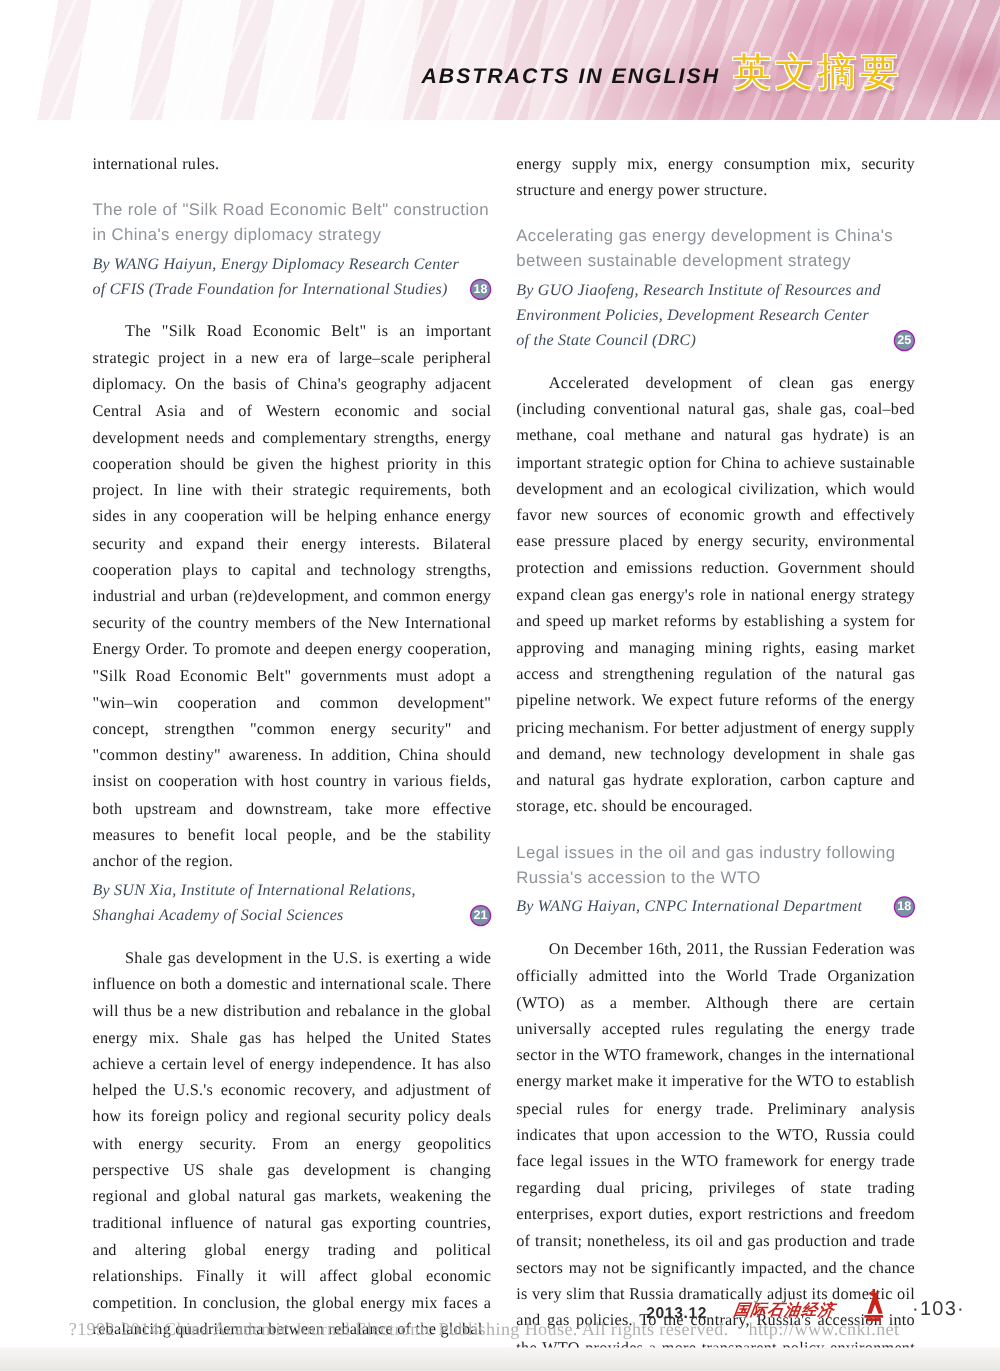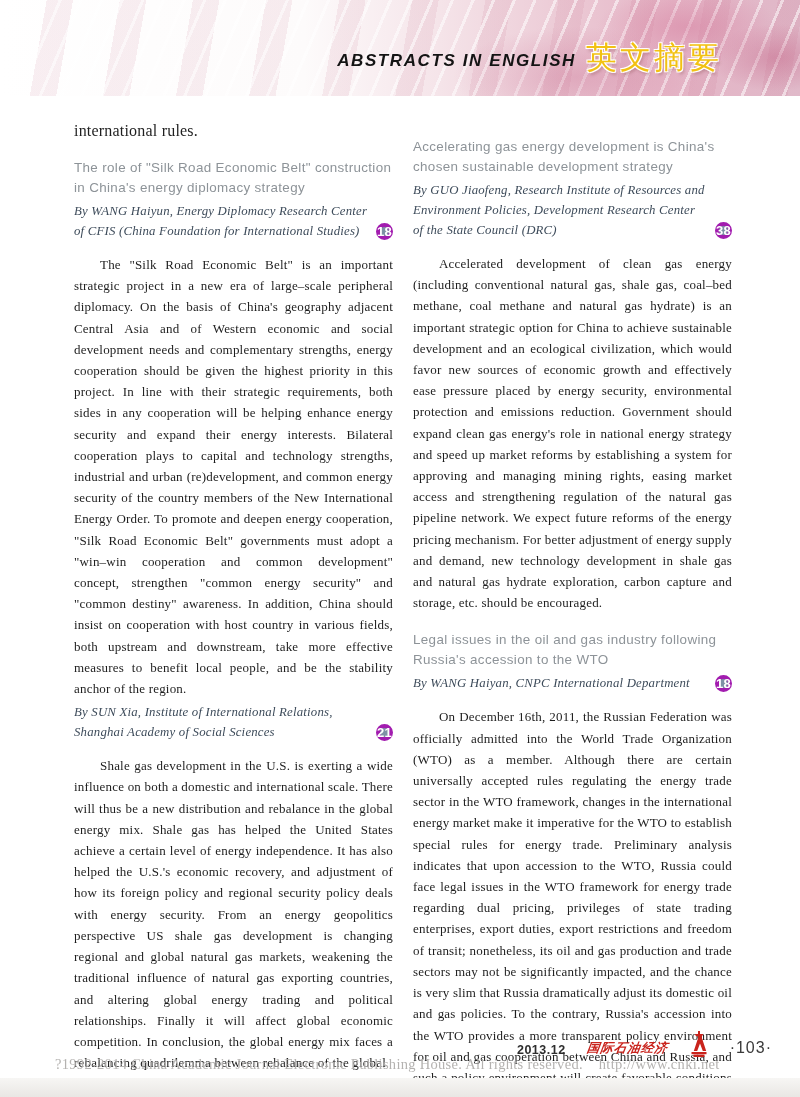--- a/index.html
+++ b/index.html
@@ -41,39 +41,39 @@
   }
 
   
   .columns {
     position:absolute; top:120px; left:74px; width:658px;
     display:flex; gap:20px;
   }
   .col { flex:1 1 0; min-width:0; }
 
   .leadin {
-    font-size:16px; line-height:21px; color:#1f1f1f;
+    font-size:13px; line-height:21px; color:#1f1f1f;
     text-align:justify; letter-spacing:0.2px;
   }
   .sec-title {
     font-family:"Liberation Sans", sans-serif;
     color:#8d9398; font-size:13.4px; line-height:20px;
     letter-spacing:0.35px; margin-top:17px;
   }
   .authors {
     position:relative; margin-top:3px; padding-right:24px;
     font-style:italic; color:#3d4b5a;
     font-size:12.8px; line-height:20px; letter-spacing:0.2px;
   }
   .badge {
     position:absolute; right:0; bottom:1px;
     width:17px; height:17px; border-radius:50%;
-    background:#7d91a5; border:4px solid #a21caf;
+    background:#7d91a5; border:1px solid #a21caf;
     color:#fff; font-family:"Liberation Sans", sans-serif;
-    font-style:normal; font-size:13px; font-weight:bold;
+    font-style:normal; font-size:10px; font-weight:bold;
     display:flex; align-items:center; justify-content:center;
   }
   .body-para {
     margin-top:13px; font-size:13px; line-height:21.2px;
     color:#1d1d1d; text-align:justify; text-indent:2em;
     letter-spacing:0.2px;
   }
 
   
   .footer-band {
@@ -118,42 +118,43 @@
   </div>
 
   <div class="columns">
 
     <div class="col">
       <div class="leadin">international rules.</div>
 
       <div>
         <div class="sec-title">The role of "Silk Road Economic Belt" construction in China's energy diplomacy strategy</div>
         <div class="authors">
-          <span>By WANG Haiyun, Energy Diplomacy Research Center of CFIS (China Foundation for International Studies)</span>
+          <span>By WANG Haiyun, Energy Diplomacy Research Center of CFIS (Trade Foundation for International Studies)</span>
           <span class="badge">18</span>
         </div>
         <div class="body-para">The "Silk Road Economic Belt" is an important strategic project in a new era of large–scale peripheral diplomacy. On the basis of China's geography adjacent Central Asia and of Western economic and social development needs and complementary strengths, energy cooperation should be given the highest priority in this project. In line with their strategic requirements, both sides in any cooperation will be helping enhance energy security and expand their energy interests. Bilateral cooperation plays to capital and technology strengths, industrial and urban (re)development, and common energy security of the country members of the New International Energy Order. To promote and deepen energy cooperation, "Silk Road Economic Belt" governments must adopt a "win–win cooperation and common development" concept, strengthen "common energy security" and "common destiny" awareness. In addition, China should insist on cooperation with host country in various fields, both upstream and downstream, take more effective measures to benefit local people, and be the stability anchor of the region.</div>
       </div>
 
       <div>
         <div class="authors">
           <span>By SUN Xia, Institute of International Relations, Shanghai Academy of Social Sciences</span>
           <span class="badge">21</span>
         </div>
         <div class="body-para">Shale gas development in the U.S. is exerting a wide influence on both a domestic and international scale. There will thus be a new distribution and rebalance in the global energy mix. Shale gas has helped the United States achieve a certain level of energy independence. It has also helped the U.S.'s economic recovery, and adjustment of how its foreign policy and regional security policy deals with energy security. From an energy geopolitics perspective US shale gas development is changing regional and global natural gas markets, weakening the traditional influence of natural gas exporting countries, and altering global energy trading and political relationships. Finally it will affect global economic competition. In conclusion, the global energy mix faces a rebalancing quadrilemma between rebalance of the global</div>
       </div>
     </div>
 
     <div class="col">
+      <div class="leadin">energy supply mix, energy consumption mix, security structure and energy power structure.</div>
 
       <div>
-        <div class="sec-title">Accelerating gas energy development is China's chosen sustainable development strategy</div>
+        <div class="sec-title">Accelerating gas energy development is China's between sustainable development strategy</div>
         <div class="authors">
           <span>By GUO Jiaofeng, Research Institute of Resources and Environment Policies, Development Research Center of the State Council (DRC)</span>
-          <span class="badge">38</span>
+          <span class="badge">25</span>
         </div>
         <div class="body-para">Accelerated development of clean gas energy (including conventional natural gas, shale gas, coal–bed methane, coal methane and natural gas hydrate) is an important strategic option for China to achieve sustainable development and an ecological civilization, which would favor new sources of economic growth and effectively ease pressure placed by energy security, environmental protection and emissions reduction. Government should expand clean gas energy's role in national energy strategy and speed up market reforms by establishing a system for approving and managing mining rights, easing market access and strengthening regulation of the natural gas pipeline network. We expect future reforms of the energy pricing mechanism. For better adjustment of energy supply and demand, new technology development in shale gas and natural gas hydrate exploration, carbon capture and storage, etc. should be encouraged.</div>
       </div>
 
       <div>
         <div class="sec-title">Legal issues in the oil and gas industry following Russia's accession to the WTO</div>
         <div class="authors">
           <span>By WANG Haiyan, CNPC International Department</span>
           <span class="badge">18</span>
         </div>

